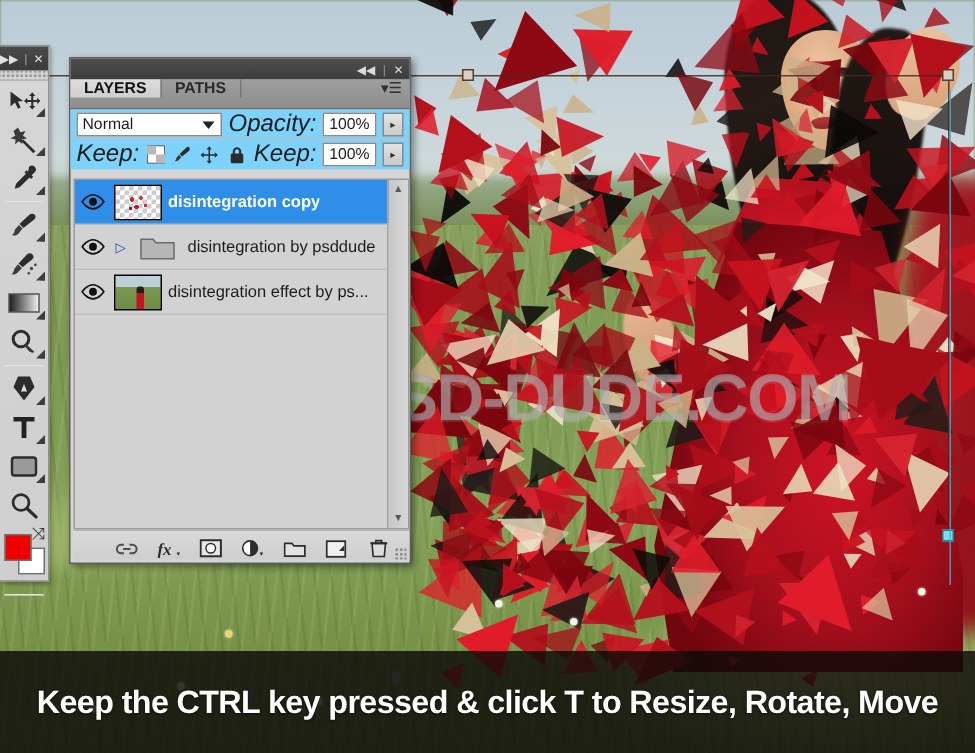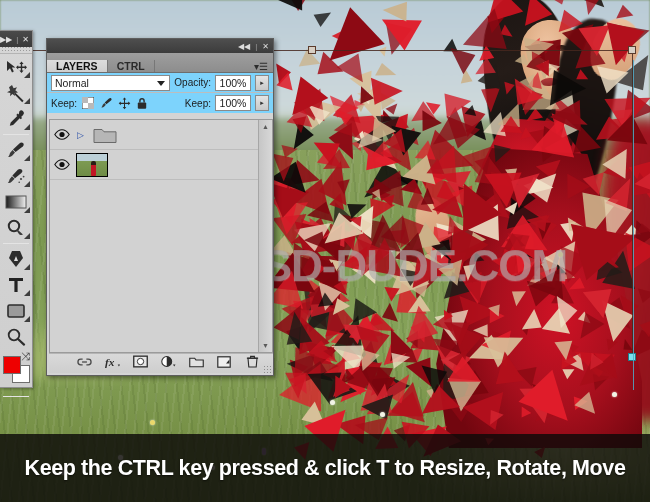--- a/index.html
+++ b/index.html
@@ -159,21 +159,21 @@
     background:#d4d4d4; border:1px solid #5e5e5e;
     box-shadow:2px 2px 5px rgba(0,0,0,.45);
     z-index:40; font-size:11px; color:#1c1c1c;
   }
   #lp-titlebar {
     height:14px; background:linear-gradient(180deg,#4e4e4e,#3c3c3c);
     display:flex; align-items:center; justify-content:flex-end; gap:5px; padding-right:4px;
     color:#dcdcdc; font-size:8px;
   }
   #lp-tabs {
-    height:20px; display:flex; align-items:flex-end;
+    height:20px; display:flex; align-items:flex-start;
     background:linear-gradient(180deg,#9e9e9e,#8d8d8d);
     border-bottom:1px solid #6d6d6d;
   }
   .lp-tab {
     padding:0 9px; display:flex; align-items:center;
     font-size:10.5px; font-weight:bold; color:#2a2a2a;
     border-right:1px solid #777;
   }
   .lp-tab.active { background:linear-gradient(180deg,#dcdcdc,#cfcfcf); color:#111; }
   #lp-menu { margin-left:auto; display:flex; align-items:center; padding:0 5px; font-size:10px; color:#2d2d2d; }
@@ -181,21 +181,21 @@
   .lp-row { display:flex; align-items:center; height:20px; padding:0 4px; gap:4px;
             background:#7dd3fc; }
   #lp-row-blend { border-bottom:1px solid #bdbdbd; }
   .combo {
     flex:1; height:16px; background:#fff; border:1px solid #8a8a8a;
     display:flex; align-items:center; padding:0 3px; font-size:10.5px;
     position:relative;
   }
   .combo .caret { position:absolute; right:4px; top:5px;
     border-left:4px solid transparent; border-right:4px solid transparent; border-top:5px solid #222; }
-  .lbl { font-size:10px; color:#1c1c1c; }
+  .lbl { font-size:16px; color:#1c1c1c;font-style:italic; }
   .numbox {
     width:36px; height:16px; background:#fff; border:1px solid #8a8a8a;
     display:flex; align-items:center; justify-content:center; font-size:10.5px;
   }
   .spin { width:14px; height:16px; background:linear-gradient(180deg,#e4e4e4,#c9c9c9);
           border:1px solid #8a8a8a; display:flex; align-items:center; justify-content:center;
           font-size:7px; color:#333; }
   .lockicon { width:14px; height:14px; display:flex; align-items:center; justify-content:center; }
 
   #lp-list {
@@ -240,21 +240,21 @@
 
   #lp-scroll {
     position:absolute; right:0; top:0; width:14px; height:100%;
     background:linear-gradient(90deg,#c6c6c6,#d8d8d8); border-left:1px solid #a6a6a6;
     display:flex; flex-direction:column; justify-content:space-between; align-items:center;
   }
   .sarrow { width:14px; height:13px; display:flex; align-items:center; justify-content:center; font-size:7px; color:#5a5a5a; }
 
   #lp-footer {
     position:absolute; left:2px; bottom:2px; width:224px; height:20px;
-    border-top:1px solid #b5b5b5; display:flex; align-items:flex-start;
+    border-top:1px solid #b5b5b5; display:flex; align-items:flex-end;
     justify-content:center; gap:13px; padding-left:14px;
     background:linear-gradient(180deg,#d9d9d9,#cecece);
   }
   .fbtn { width:15px; height:15px; display:flex; align-items:center; justify-content:center; color:#3a3a3a; }
   #lp-grip { position:absolute; right:2px; bottom:2px; width:8px; height:8px;
     background-image:radial-gradient(#8f8f8f 40%, transparent 41%);
     background-size:3px 3px; }
 
   
   #caption {
@@ -879,21 +879,21 @@
 <div id="layers">
 
   <div id="lp-titlebar">
     <span>◀◀</span>
     <span style="opacity:.55">|</span>
     <span>✕</span>
   </div>
 
   <div id="lp-tabs">
     <div class="lp-tab active">LAYERS</div>
-    <div class="lp-tab">CTRL</div>
+    <div class="lp-tab">PATHS</div>
     <div id="lp-menu">▾☰</div>
   </div>
 
   <div class="lp-row" id="lp-row-blend">
     <div class="combo">
       <span>Normal</span>
       <span class="caret"></span>
     </div>
     <span class="lbl">Opacity:</span>
     <div class="numbox">100%</div>
@@ -926,44 +926,56 @@
         <rect x="1.8" y="5.4" width="8.4" height="6.4" rx="1" fill="#2c2c2c"></rect>
       </svg>
     </span>
     <span class="lbl" style="margin-left:auto">Keep:</span>
     <div class="numbox">100%</div>
     <div class="spin">▸</div>
   </div>
 
   <div id="lp-list">
 
+    <div class="layer selected">
+      <span class="eyecell">
+        <svg width="16" height="11" viewBox="0 0 16 11">
+          <path d="M8 .8 C12 .8 15.2 5.5 15.2 5.5 S12 10.2 8 10.2 S.8 5.5 .8 5.5 S4 .8 8 .8 Z" fill="none" stroke="#111" stroke-width="1.1"></path>
+          <circle cx="8" cy="5.5" r="2.6" fill="#111"></circle>
+        </svg>
+      </span>
+      <span class="thumb checker"></span>
+      <span class="layername">disintegration copy</span>
+    </div>
 
     <div class="layer">
       <span class="eyecell">
         <svg width="16" height="11" viewBox="0 0 16 11">
           <path d="M8 .8 C12 .8 15.2 5.5 15.2 5.5 S12 10.2 8 10.2 S.8 5.5 .8 5.5 S4 .8 8 .8 Z" fill="none" stroke="#111" stroke-width="1.1"></path>
           <circle cx="8" cy="5.5" r="2.6" fill="#111"></circle>
         </svg>
       </span>
       <span class="disc">▷</span>
       <span class="foldericon">
         <svg width="24" height="18" viewBox="0 0 24 18">
           <path d="M1 3.5 H9 L11 5.8 H23 V16.5 H1 Z" fill="#b6b6b6" stroke="#6a6a6a" stroke-width="1"></path>
         </svg>
       </span>
+      <span class="layername">disintegration by psddude</span>
     </div>
 
     <div class="layer">
       <span class="eyecell">
         <svg width="16" height="11" viewBox="0 0 16 11">
           <path d="M8 .8 C12 .8 15.2 5.5 15.2 5.5 S12 10.2 8 10.2 S.8 5.5 .8 5.5 S4 .8 8 .8 Z" fill="none" stroke="#111" stroke-width="1.1"></path>
           <circle cx="8" cy="5.5" r="2.6" fill="#111"></circle>
         </svg>
       </span>
       <span class="thumb photo"></span>
+      <span class="layername">disintegration effect by ps...</span>
     </div>
 
     <div id="lp-scroll">
       <span class="sarrow">▲</span>
       <span class="sarrow">▼</span>
     </div>
   </div>
 
   <div id="lp-footer">
     <span class="fbtn">

